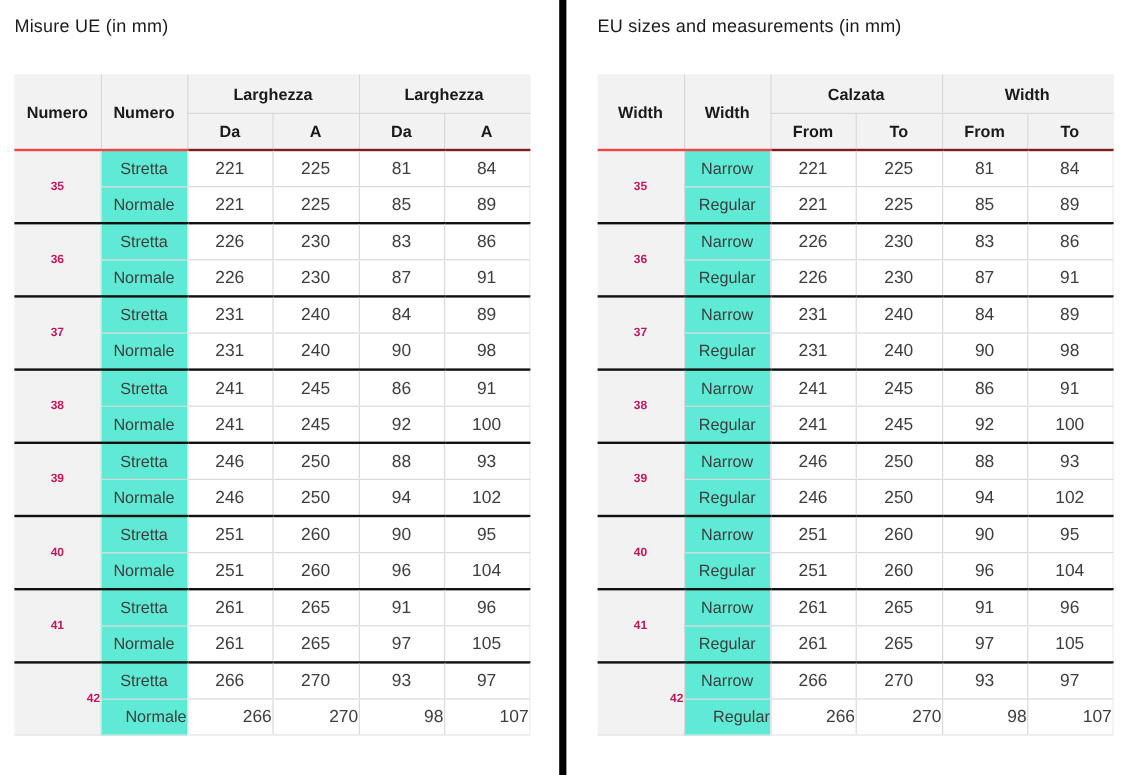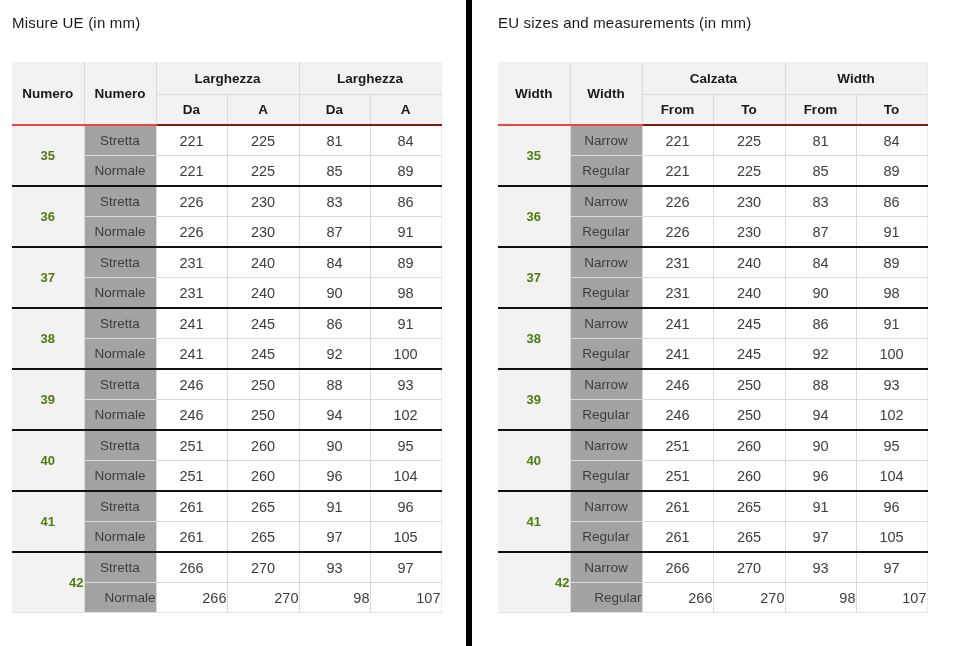--- a/index.html
+++ b/index.html
@@ -36,24 +36,24 @@
     background: #f2f2f2; font-weight: bold; font-size: 13.5px; color: #1a1a1a;
   }
   .size-table thead tr:first-child th { height: 32px; }
   .size-table th.hsub  { height: 29px; border-bottom: 2px solid #7f1d1d; }
   .size-table th.hmain { border-bottom: 2px solid #ef4444; }
   .size-table th.hspan { border-bottom: 1px solid #d9d9d9; }
 
   
   .size-table tbody td { height: 29px; }
   .size-table td.size-cell {
-    background: #f2f2f2; font-weight: bold; font-size: 13px; color: #4d7c0f; margin-top: 32px;
+    background: #f2f2f2; font-weight: bold; font-size: 10px; color: #be185d; margin-top: 32px;
   }
   .size-table td.fit-cell {
-    background: #a3a3a3; font-size: 13.5px; color: #3d3d3d;
+    background: #5eead4; font-size: 13.5px; color: #3d3d3d;
   }
   .size-table td.num-cell { background: #ffffff; font-size: 14.5px; color: #3d3d3d; }
   .size-table .mid  { border-bottom: 1px solid #d9d9d9; }
   .size-table .sep  { border-bottom: 2px solid #111111; }
   .size-table .last { border-bottom: 1px solid #e3e3e3; text-align: right; }
 </style>
 </head>
 <body>
 
 <div class="page">

